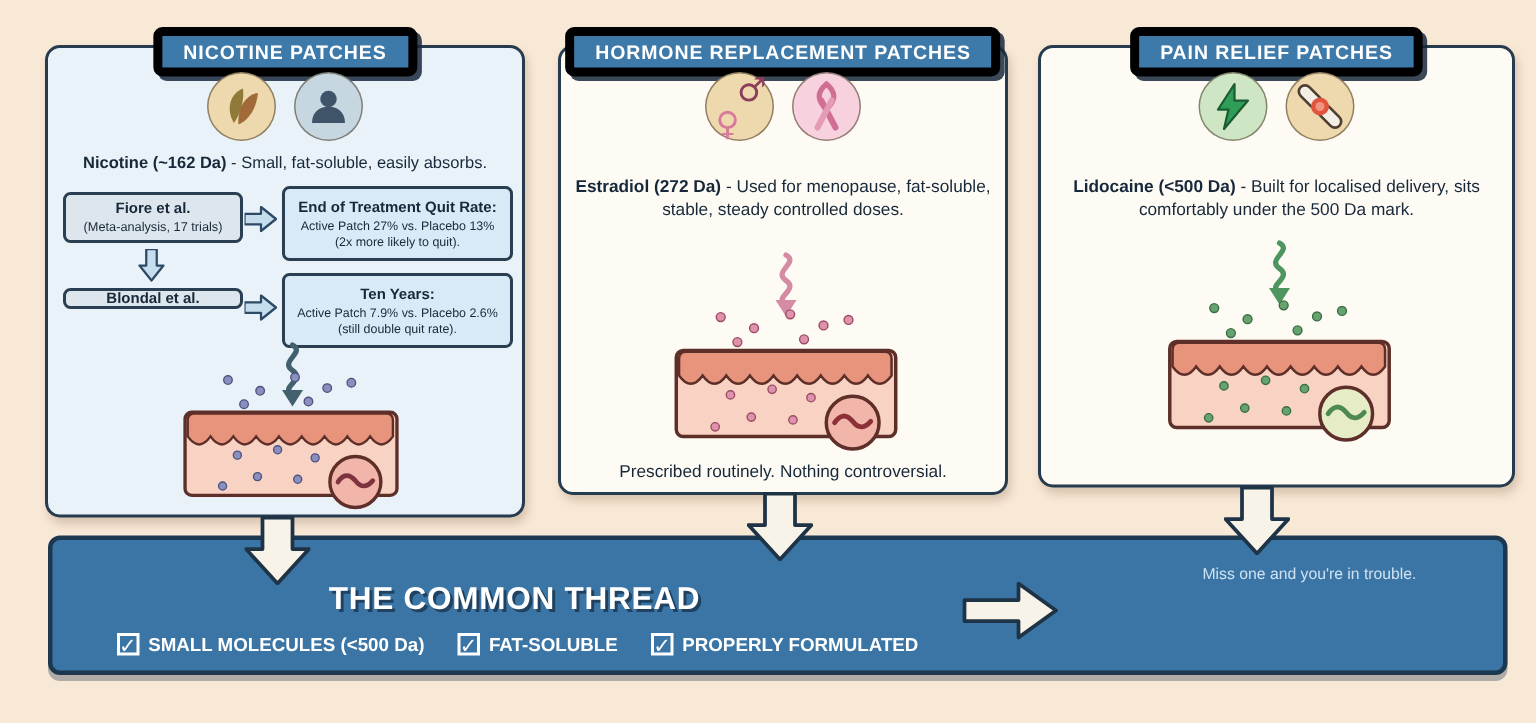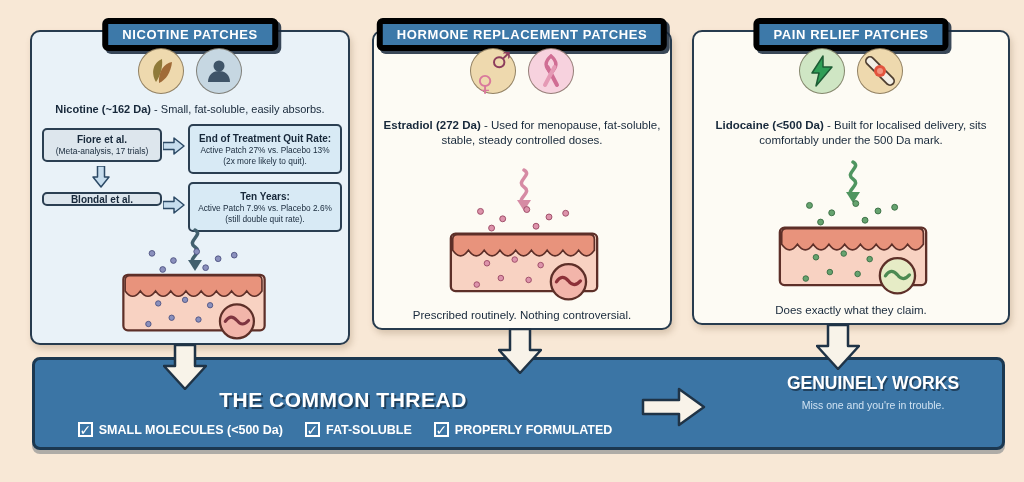--- a/index.html
+++ b/index.html
@@ -306,21 +306,20 @@
         <circle cx="75" cy="60" r="3"></circle>
       <circle cx="103" cy="66" r="3"></circle>
         <circle cx="60" cy="80" r="3"></circle>
       <circle cx="90" cy="82" r="3"></circle>
         <circle cx="34" cy="87" r="3"></circle>
     </g>
     <circle class="mag" cx="133" cy="84" r="19"></circle>
     <path class="cap" d="M120,84 q6,-9 13,-1 q6,8 13,0"></path>
   </svg>
 
-  <div class="footer-text">Does exactly what they claim.</div>
 </section>
 
 <section class="banner">
   <div class="banner-title">THE COMMON THREAD</div>
 
   <div class="checklist">
     <div class="check-item">
       <span class="checkbox">
           <span>✓</span>
         </span>
@@ -338,21 +337,20 @@
         </span>
       <span>PROPERLY FORMULATED</span>
     </div>
   </div>
 
   <svg class="big-right-arrow" width="66" height="40" viewBox="0 0 66 40">
     <polygon points="2,13 38,13 38,2 63,20 38,38 38,27 2,27" fill="#f8f3e9" stroke="#1f3346" stroke-width="2.5" stroke-linejoin="round"></polygon>
   </svg>
 
   <div class="conclusion">
-    <div class="c2">GENUINELY WORKS</div>
     <div class="note">Miss one and you're in trouble.</div>
   </div>
 </section>
 
 <svg class="down-arrow da1" width="44" height="46" viewBox="0 0 44 46">
   <polygon points="12,1 32,1 32,22 43,22 22,45 1,22 12,22" fill="#f8f3e9" stroke="#1f3346" stroke-width="2.5" stroke-linejoin="round"></polygon>
 </svg>
 <svg class="down-arrow da2" width="44" height="46" viewBox="0 0 44 46">
   <polygon points="12,1 32,1 32,22 43,22 22,45 1,22 12,22" fill="#f8f3e9" stroke="#1f3346" stroke-width="2.5" stroke-linejoin="round"></polygon>
 </svg>

